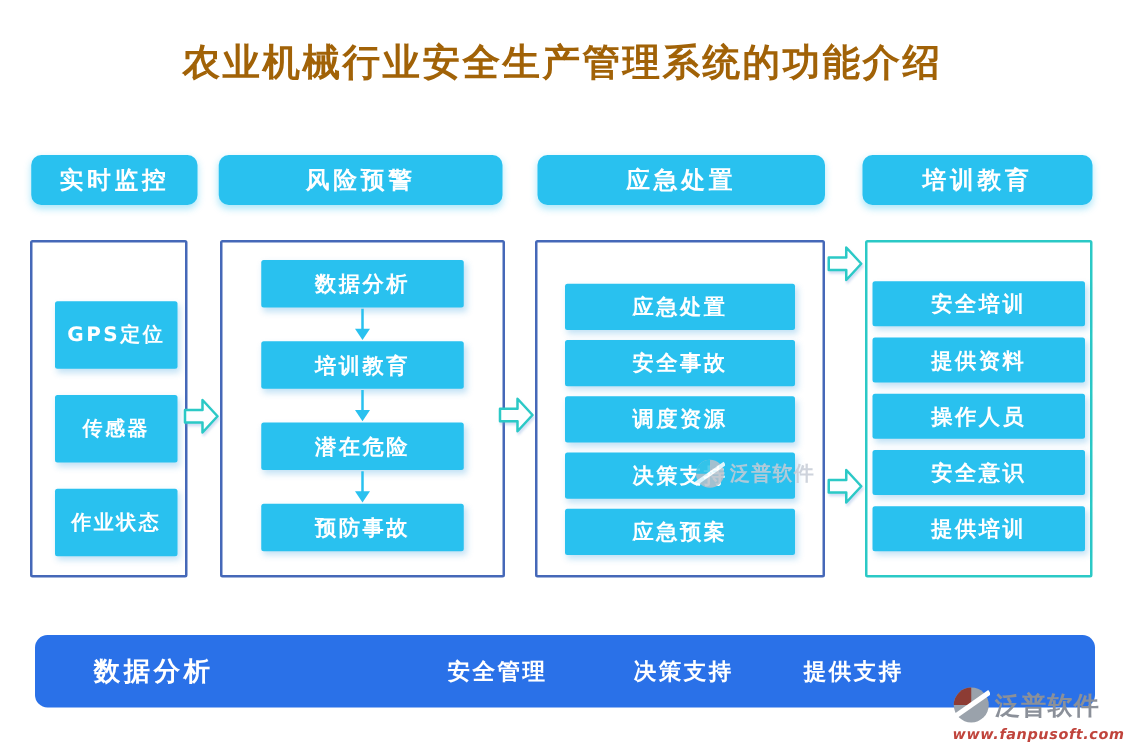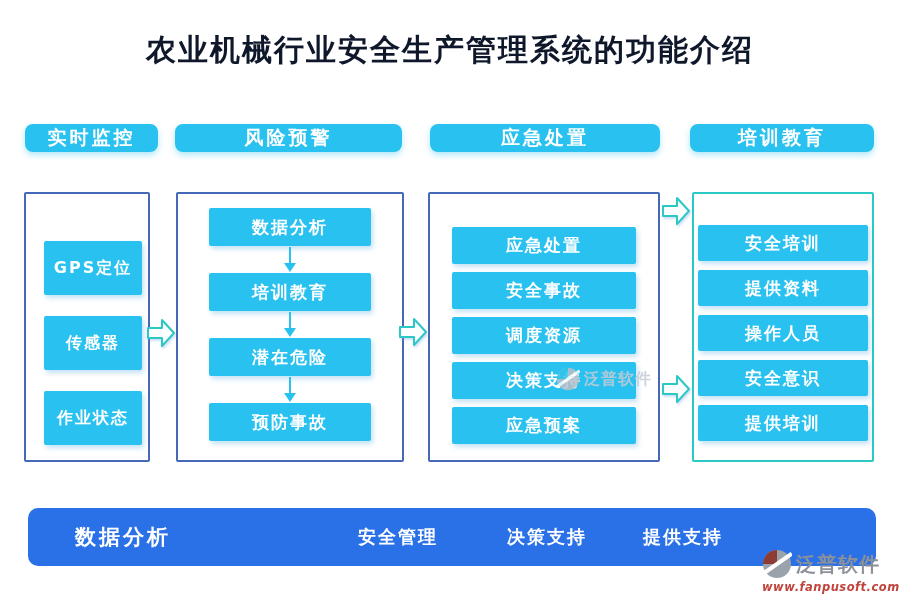--- a/index.html
+++ b/index.html
@@ -3,24 +3,24 @@
 <meta charset="utf-8">
 <style>
   html,body { margin:0; padding:0; background:#fff; }
   .canvas {
     position:relative; width:900px; height:600px; background:#ffffff;
     font-family:"DejaVu Sans","Liberation Sans",sans-serif; overflow:hidden;
   }
   .title {
     position:absolute; top:30px; left:0; width:100%; margin:0;
     text-align:center; font-family:"DejaVu Serif","Liberation Serif",serif;
-    font-weight:bold; font-size:30px; letter-spacing:2px; color:#0f172a;
+    font-weight:bold; font-size:30px; letter-spacing:2px; color:#a16207;
   }
   .hdr {
-    position:absolute; top:124px; height:28px; background:#29c1ef;
+    position:absolute; top:124px; height:40px; background:#29c1ef;
     border-radius:8px; color:#fff; font-weight:bold; font-size:19px;
     letter-spacing:3px; display:flex; align-items:center; justify-content:center;
     box-shadow:0 3px 6px rgba(41,193,239,.38); box-sizing:border-box;
   }
   .hdr-1 { left:25px;  width:133px; }
   .hdr-2 { left:175px; width:227px; }
   .hdr-3 { left:430px; width:230px; }
   .hdr-4 { left:690px; width:184px; }
   .box {
     position:absolute; top:192px; height:270px; background:#fff;

